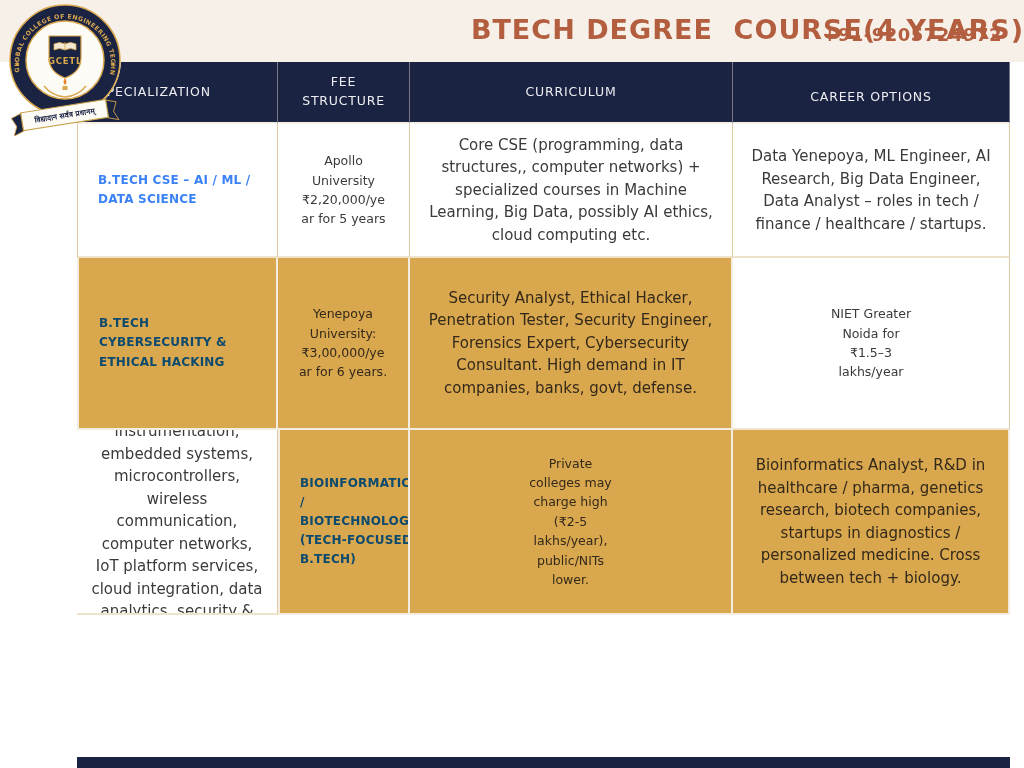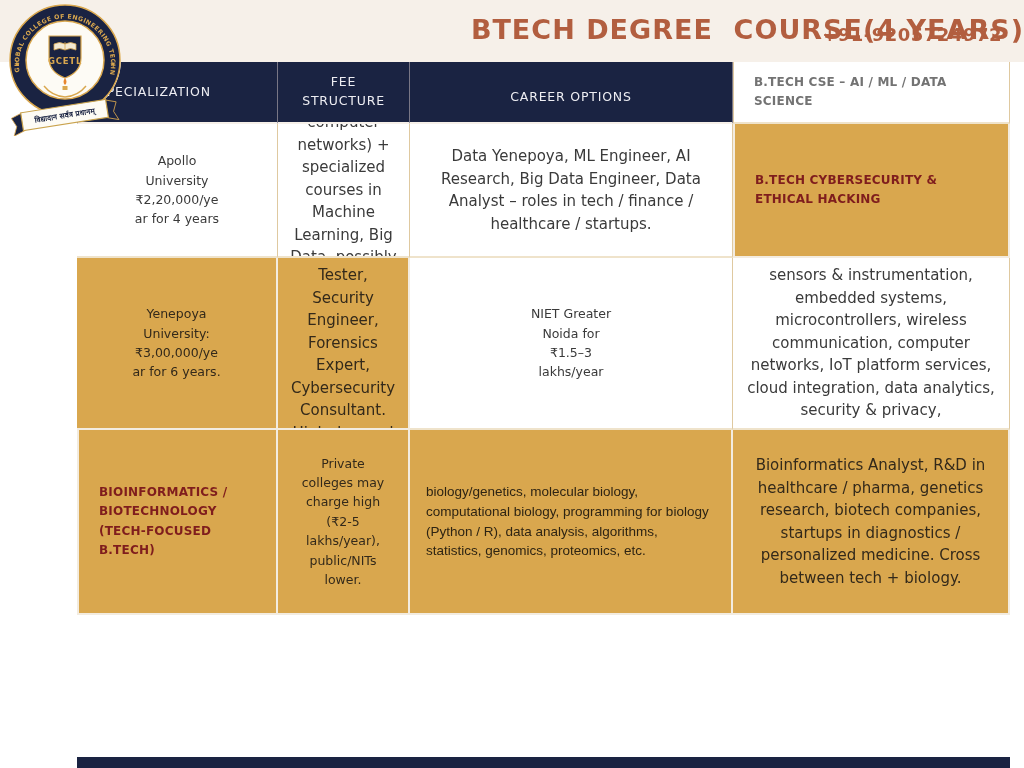--- a/index.html
+++ b/index.html
@@ -25,22 +25,22 @@
   .hcell { background:#1A2342; color:#EDEDF2; font-size:12.5px; letter-spacing:.8px;
            border-right:1px solid rgba(235,220,215,.45); white-space:pre-line;
            border-bottom:2px solid #F6F0E9; }
   .hcell.first { justify-content:flex-start; text-align:left; padding-left:20px; border-left:1px solid rgba(235,220,215,.45); }
   .hcell.career { align-items:flex-start; padding-top:26px; }
   .row-white { background:#ffffff; border-right:1.5px solid #DFC9A0; border-bottom:2px solid #EFE3CB; }
   .row-white.firstcol { border-left:1.5px solid #DFC9A0; }
   .row-gold  { background:#D9A74E; border-right:2px solid #F3ECE0; border-bottom:2px solid #F3ECE0; color:#33291a; }
   .row-gold.firstcol { border-left:2px solid #F3ECE0; }
   .spec { justify-content:flex-start; text-align:left; padding-left:20px; padding-right:14px;
-          font-weight:bold; font-size:12px; letter-spacing:.2px; color:#737373; line-height:1.6; }
-  .row-gold.spec { color:#7f1d1d; }
+          font-weight:bold; font-size:12px; letter-spacing:.2px; color:#3b82f6; line-height:1.6; }
+  .row-gold.spec { color:#0c4a6e; }
   .fee { white-space:pre-line; padding:4px 6px; font-size:12.5px; line-height:1.55; }
   .alt-font { font-family:"Liberation Sans", sans-serif; font-size:13.5px;
               justify-content:flex-start; text-align:left; padding:6px 16px; line-height:1.45; color:#2e2413; }
 
   
   .bottom-bar { position:absolute; left:77px; top:757px; width:933px; height:11px; background:#1A2342; }
 
   
   .logo { position:absolute; left:4px; top:2px; width:122px; height:134px; z-index:5; }
 </style>
@@ -52,27 +52,28 @@
   <div class="topbar">
     <div class="title">BTECH DEGREE  COURSE(4 YEARS)</div>
     <div class="phone">+91-9205724972</div>
   </div>
 
   <div class="tbl">
 
     <div class="cell hcell first">SPECIALIZATION</div>
     <div class="cell hcell">FEE
 STRUCTURE</div>
+    <div class="cell hcell">CURRICULUM</div>
     <div class="cell hcell career">CAREER OPTIONS</div>
 
     <div class="cell row-white firstcol spec">B.TECH CSE – AI / ML / DATA SCIENCE</div>
     <div class="cell row-white fee">Apollo
 University
 ₹2,20,000/ye
-ar for 4 years</div>
+ar for 5 years</div>
     <div class="cell row-white">Core CSE (programming, data structures,, computer networks) + specialized courses in Machine Learning, Big Data, possibly AI ethics, cloud computing etc.</div>
     <div class="cell row-white">Data Yenepoya, ML Engineer, AI Research, Big Data Engineer, Data Analyst – roles in tech / finance / healthcare / startups.</div>
 
     <div class="cell row-gold firstcol spec">B.TECH CYBERSECURITY &amp; ETHICAL HACKING</div>
     <div class="cell row-gold fee">Yenepoya
 University:
 ₹3,00,000/ye
 ar for 6 years.</div>
     <div class="cell row-gold">Security Analyst, Ethical Hacker, Penetration Tester, Security Engineer, Forensics Expert, Cybersecurity Consultant. High demand in IT companies, banks, govt, defense.</div>
 
@@ -83,21 +84,20 @@
     <div class="cell row-white">sensors &amp; instrumentation, embedded systems, microcontrollers, wireless communication, computer networks, IoT platform services, cloud integration, data analytics, security &amp; privacy,</div>
 
     <div class="cell row-gold firstcol spec">BIOINFORMATICS / BIOTECHNOLOGY (TECH-FOCUSED B.TECH)</div>
     <div class="cell row-gold fee">Private
 colleges may
 charge high
 (₹2-5
 lakhs/year),
 public/NITs
 lower.</div>
-    <div class="cell row-gold alt-font">biology/genetics, molecular biology, computational biology, programming for biology (Python / R), data analysis, algorithms, statistics, genomics, proteomics, etc.</div>
     <div class="cell row-gold">Bioinformatics Analyst, R&amp;D in healthcare / pharma, genetics research, biotech companies, startups in diagnostics / personalized medicine. Cross between tech + biology.</div>
   </div>
 
   <div class="bottom-bar"></div>
 
   <svg class="logo" viewBox="0 0 122 134" xmlns="http://www.w3.org/2000/svg">
     <circle cx="61" cy="58" r="56" fill="#ffffff"></circle>
     <circle cx="61" cy="58" r="55" fill="#1A2342" stroke="#D9A74E" stroke-width="1.5"></circle>
     <circle cx="61" cy="58" r="39" fill="#FDFBF5" stroke="#D9A74E" stroke-width="1.5"></circle>
     <defs>

